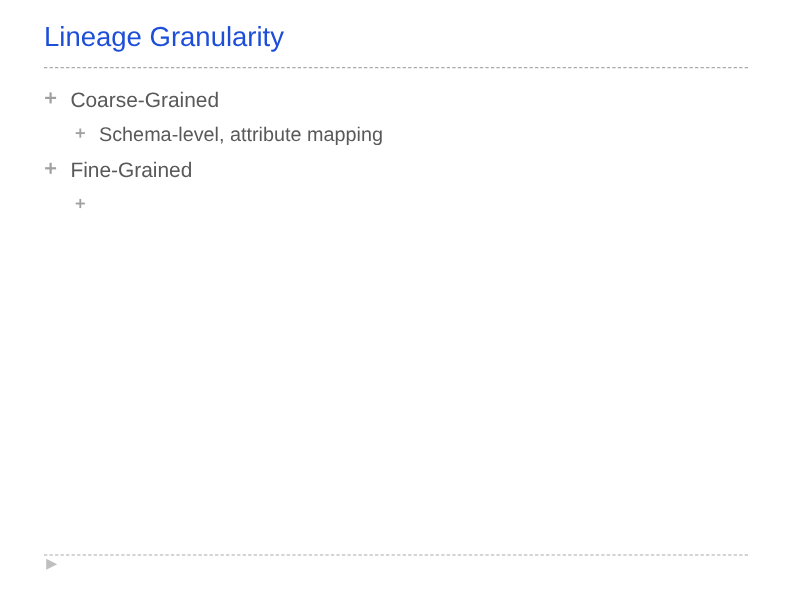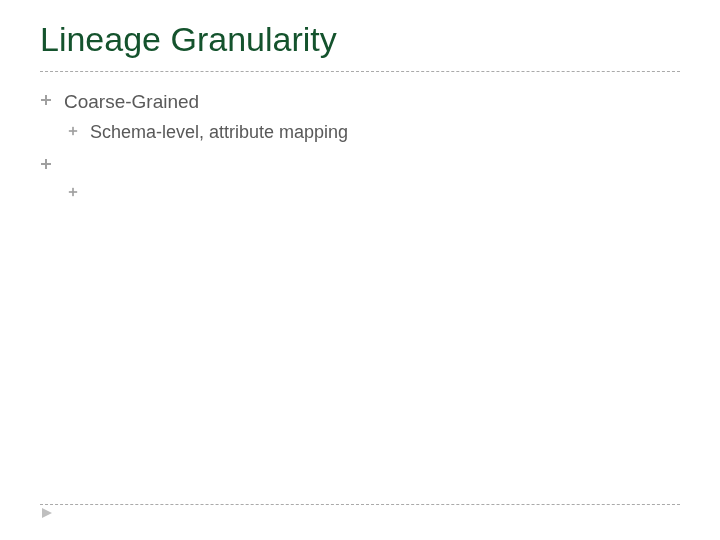--- a/index.html
+++ b/index.html
@@ -12,23 +12,23 @@
       height: 540px;
       background: #ffffff;
       font-family: Arial, Helvetica, sans-serif;
       color: #595959;
       position: relative;
     }
     .slide {
       padding: 20px 40px 20px 40px;
     }
     .title {
-      font-size: 34px;
+      font-size: 25px;
       font-weight: 400;
-      color: #14532d;
+      color: #1d4ed8;
       padding-bottom: 6px;
       margin-bottom: 16px;
     }
     .divider-top {
       border: none;
       border-top: 1px dashed #aaaaaa;
       margin-bottom: 18px;
       margin-top: -10px;
     }
     .divider-bottom {
@@ -108,20 +108,21 @@
       </span>
       <span class="item-text">Schema-level, attribute mapping</span>
     </li>
     <li class="list-item-l1">
       <span class="bullet">
         <svg width="12" height="12" viewBox="0 0 12 12">
             <rect x="1" y="5" width="10" height="2" fill="#a0a0a0"></rect>
             <rect x="5" y="1" width="2" height="10" fill="#a0a0a0"></rect>
           </svg>
       </span>
+      <span class="item-text">Fine-Grained</span>
     </li>
     <li class="list-item-l2">
       <span class="bullet-l2">
         <svg width="10" height="10" viewBox="0 0 12 12">
             <rect x="1" y="5" width="10" height="2" fill="#a0a0a0"></rect>
             <rect x="5" y="1" width="2" height="10" fill="#a0a0a0"></rect>
           </svg>
       </span>
     </li>
   </ul>

